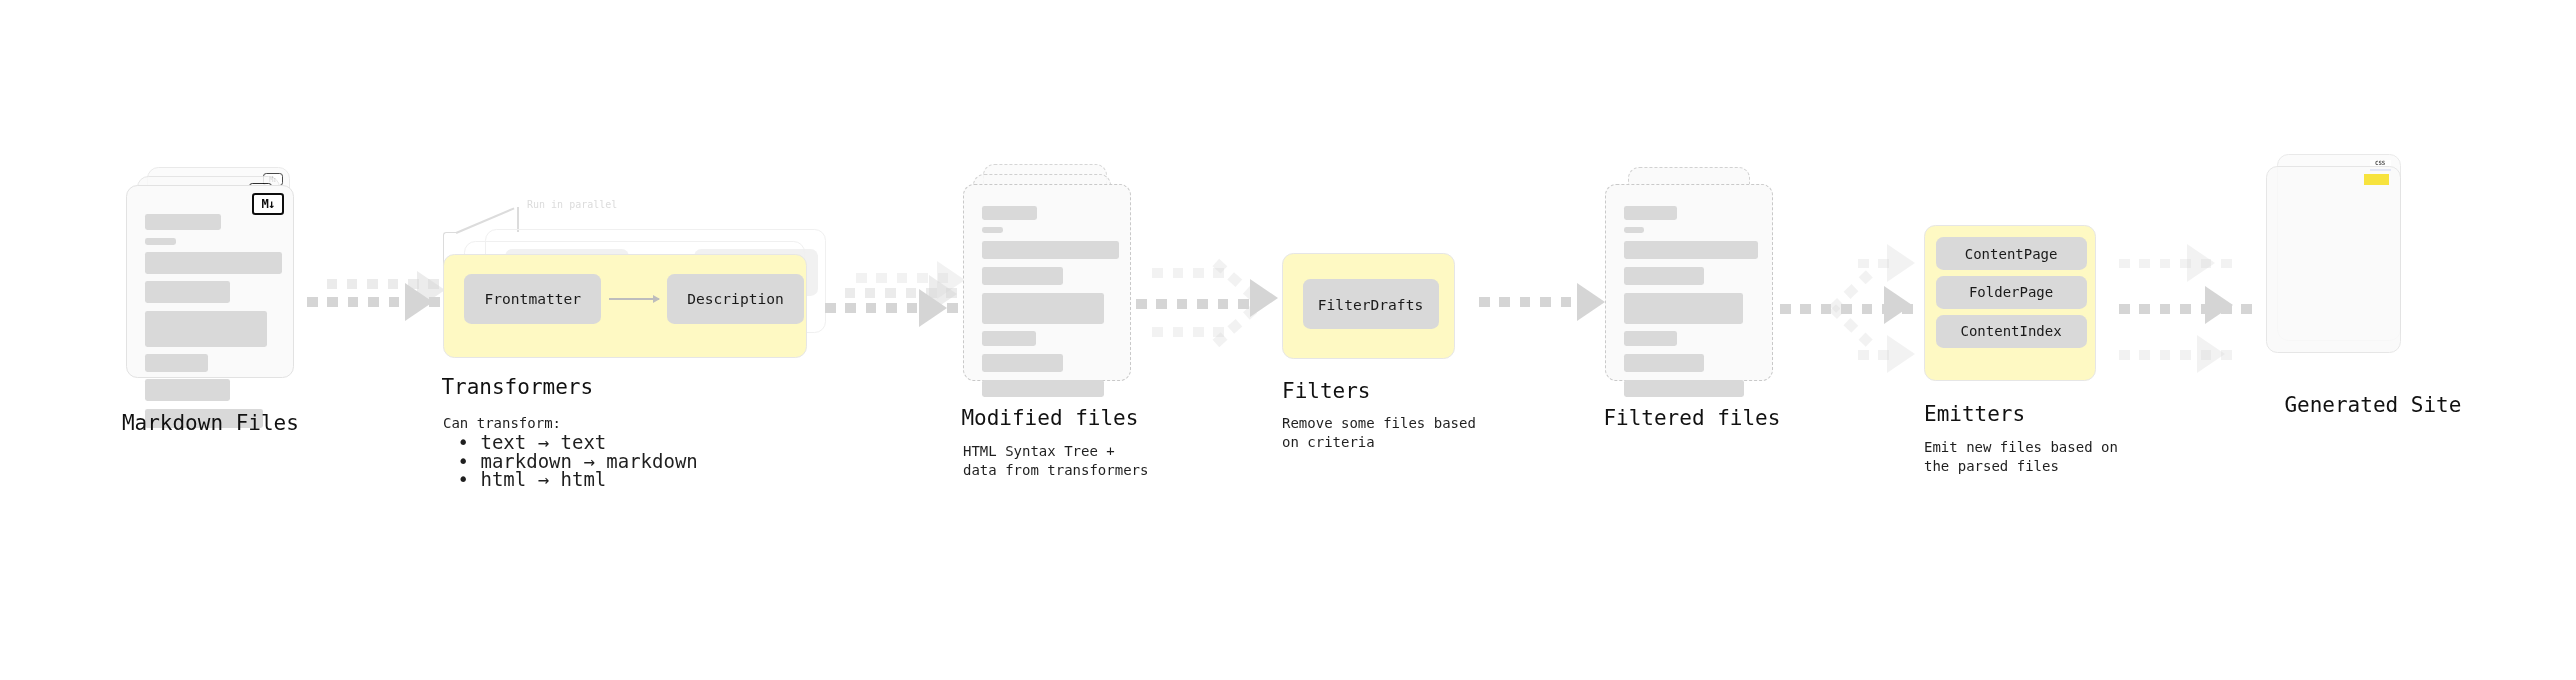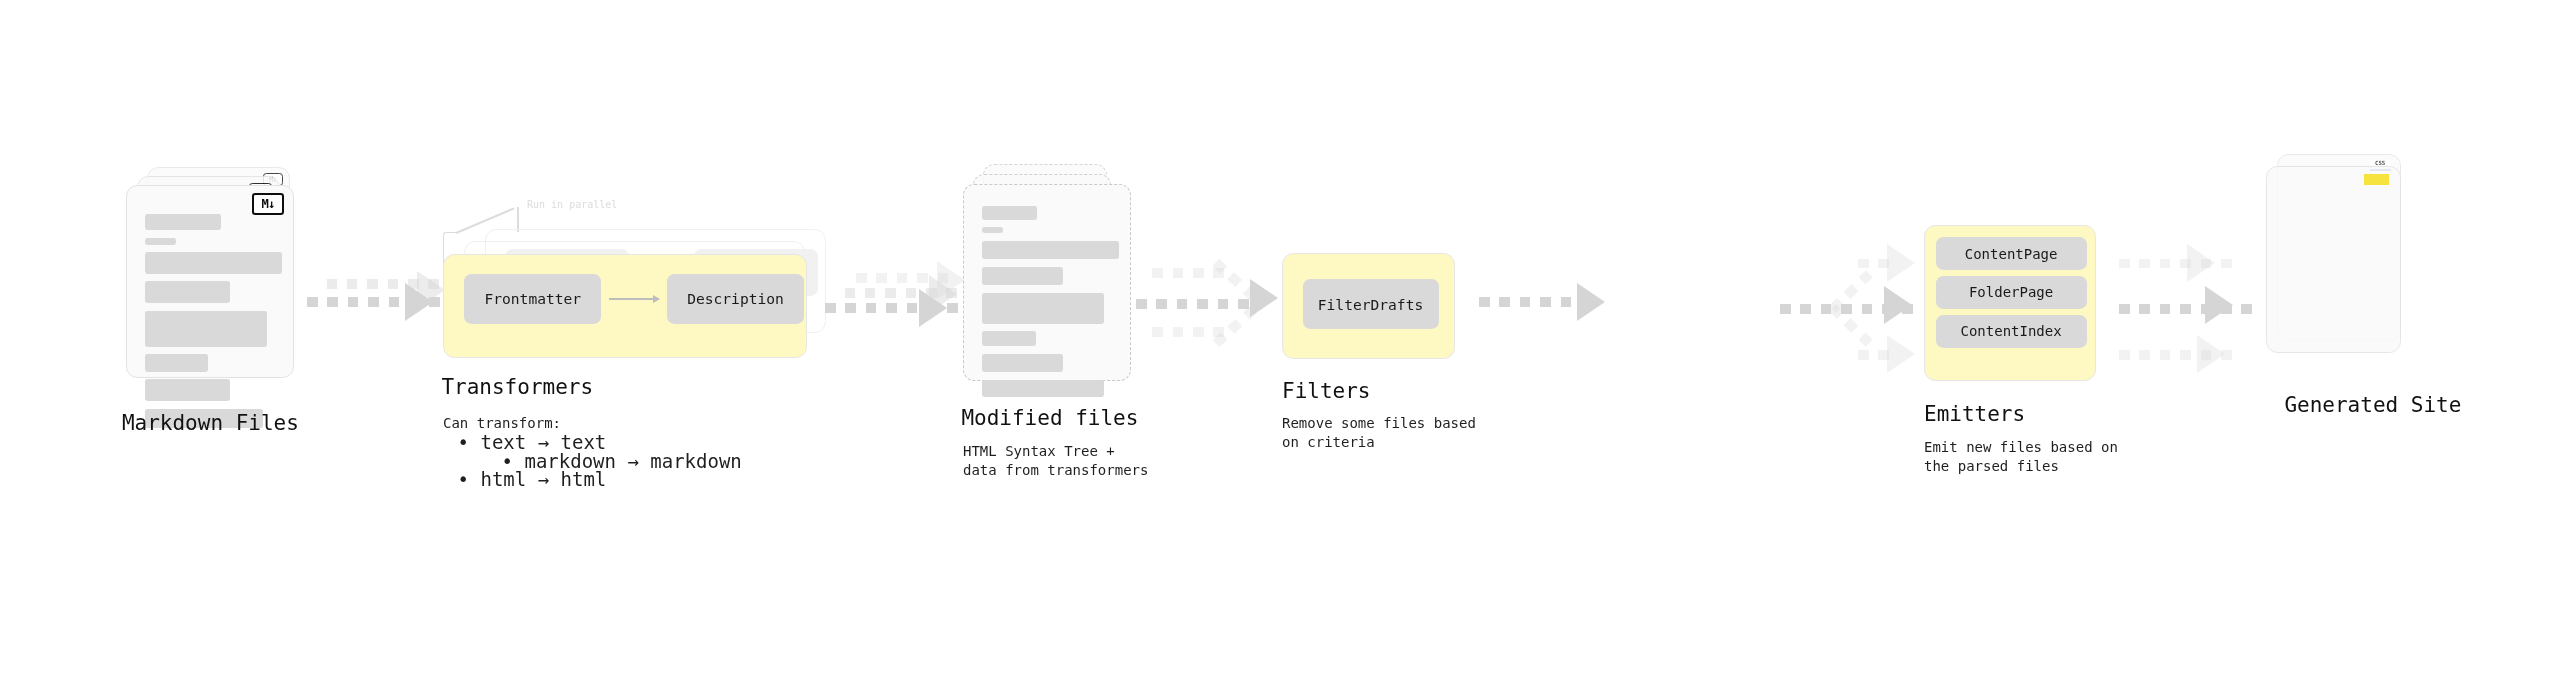--- a/index.html
+++ b/index.html
@@ -195,21 +195,21 @@
 
     <div class="group" style="left:0px;top:59px;width:364px;height:104px;">
       <div class="chip" style="left:20.3px;top:18.7px;width:137px;height:50px;">Frontmatter</div>
       <div class="thin-arrow dark" style="left:165px;top:43px;width:50px;"></div>
       <div class="chip" style="left:223px;top:18.7px;width:137px;height:50px;">Description</div>
     </div>
 
     <div class="title" style="left:-1.6px;top:180px;">Transformers</div>
     <div class="sub" style="left:0px;top:219px;">Can transform:</div>
     <div class="bullets" style="left:14.6px;top:238px;">• text → text</div>
-    <div class="bullets" style="left:14.6px;top:257px;margin-left:44px;">• markdown → markdown</div>
+    <div class="bullets" style="left:14.6px;top:257px;">• markdown → markdown</div>
     <div class="bullets" style="left:14.6px;top:275px;">• html → html</div>
   </div>
 
   <div class="node" style="left:825px;top:262px;">
     <div class="dots fainter" style="left:31px;top:11.4px;">
         <i></i>
         <i></i>
         <i></i>
         <i></i>
         <i></i>
@@ -306,20 +306,38 @@
         <i></i>
         <i></i>
         <i></i>
         <i></i>
         <i></i>
         <i></i>
       </div>
     <div class="tri" style="left:98px;top:-3.3px;"></div>
   </div>
 
+  <div class="node" style="left:1605px;top:164px;">
+    <div class="doc-stack" style="width:175px;height:216px;">
+      <div class="doc dashed back1" style="left:23px;top:3.3px;width:122px;height:187px;"></div>
+      <div class="doc dashed" style="left:0px;top:19.5px;width:168px;height:197px;">
+        <div class="doc-body" style="top:21px;">
+          <div class="sk" style="width:53px;height:14px;"></div>
+          <div class="sk" style="width:20.3px;height:6.5px;"></div>
+          <div class="sk" style="width:134px;height:18.7px;"></div>
+          <div class="sk" style="width:80px;height:18.7px;"></div>
+          <div class="sk" style="width:119px;height:31px;"></div>
+          <div class="sk" style="width:53px;height:15.4px;"></div>
+          <div class="sk" style="width:80px;height:18.7px;"></div>
+          <div class="sk" style="width:120px;height:17px;"></div>
+        </div>
+      </div>
+    </div>
+    <div class="title" style="left:-1.6px;top:242px;">Filtered files</div>
+  </div>
 
   <div class="node" style="left:1780px;top:244px;">
     <div class="dots" style="left:0px;top:60px;">
         <i></i>
         <i></i>
         <i></i>
         <i></i>
         <i></i>
         <i></i>
         <i></i>

